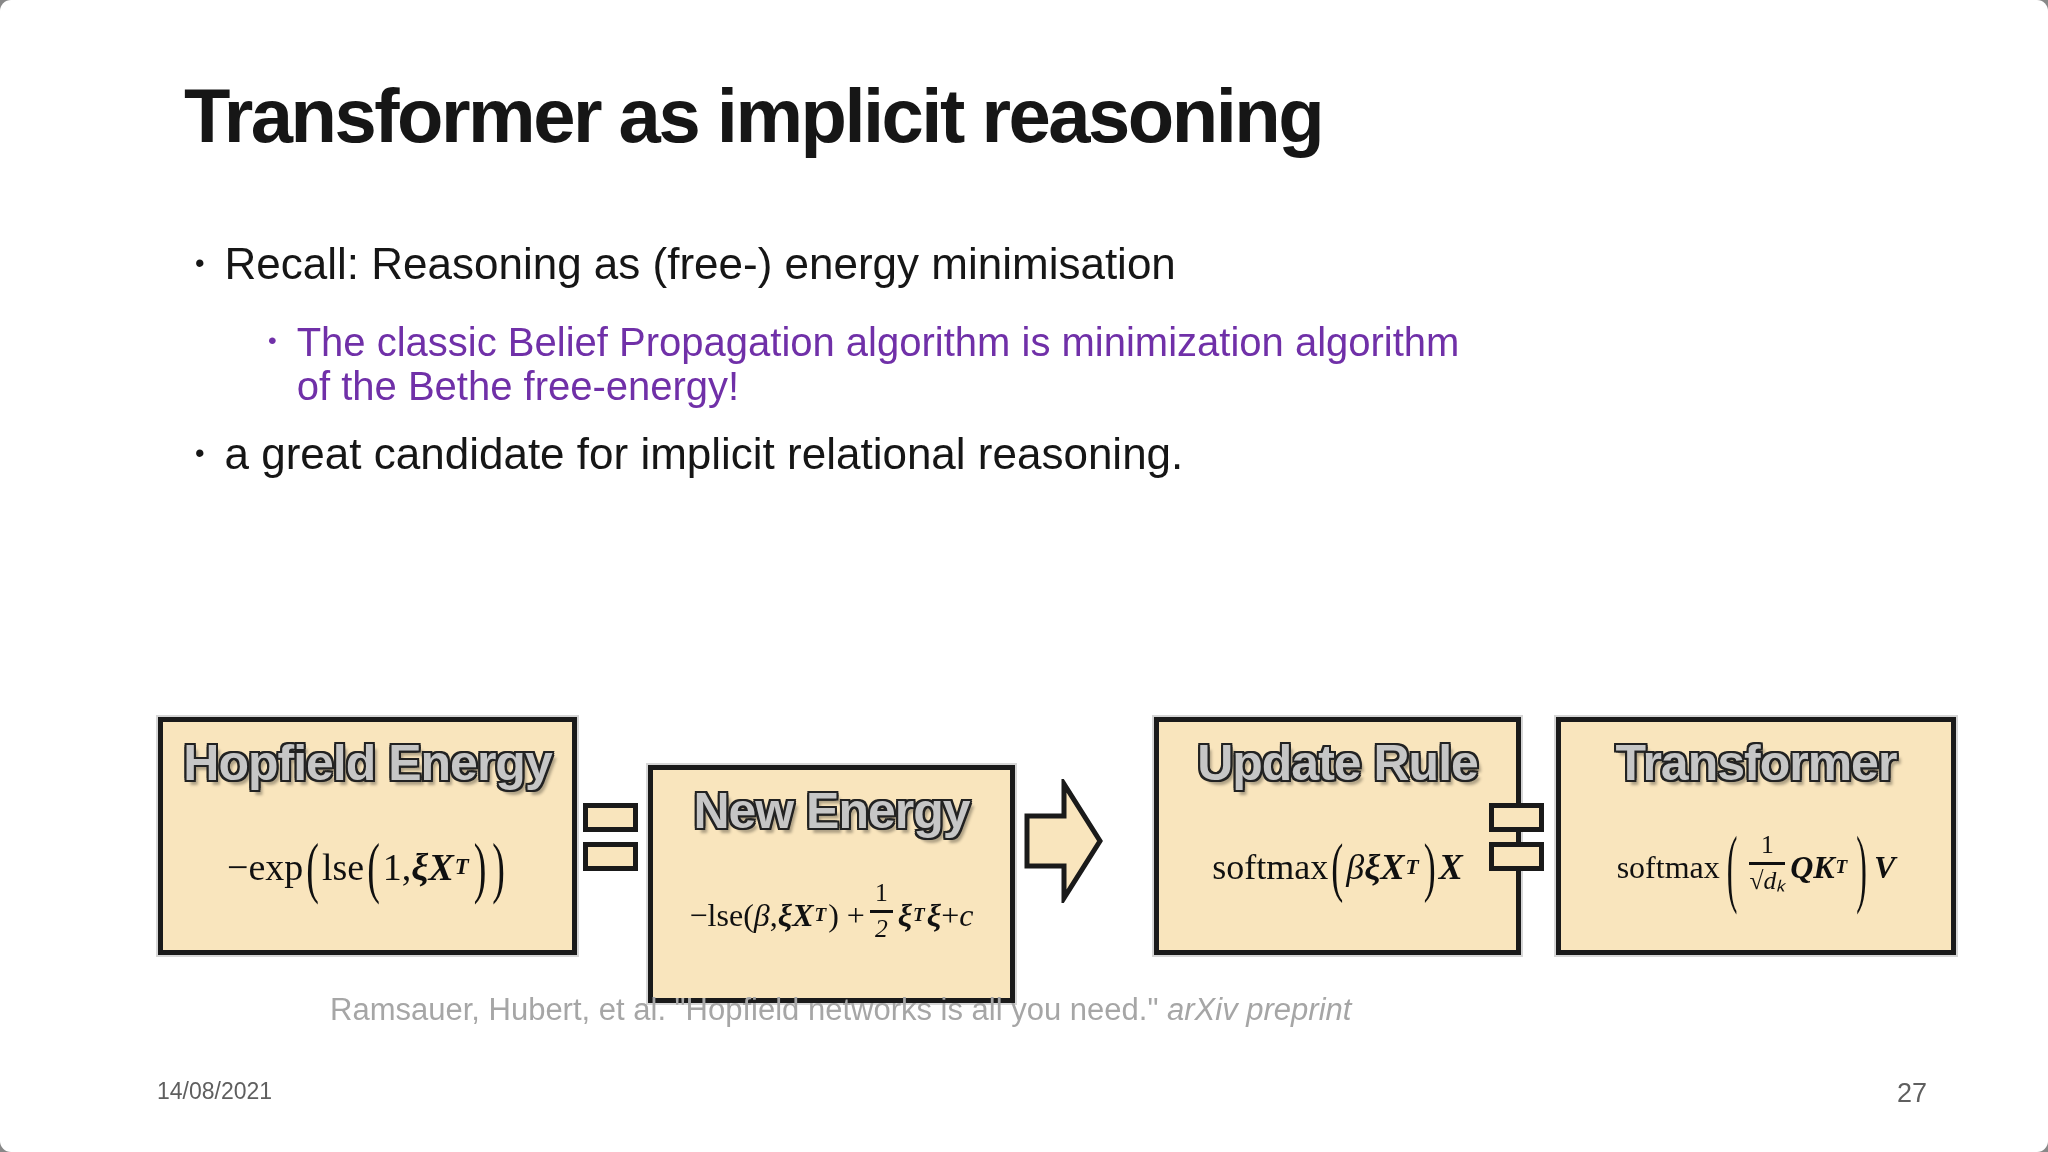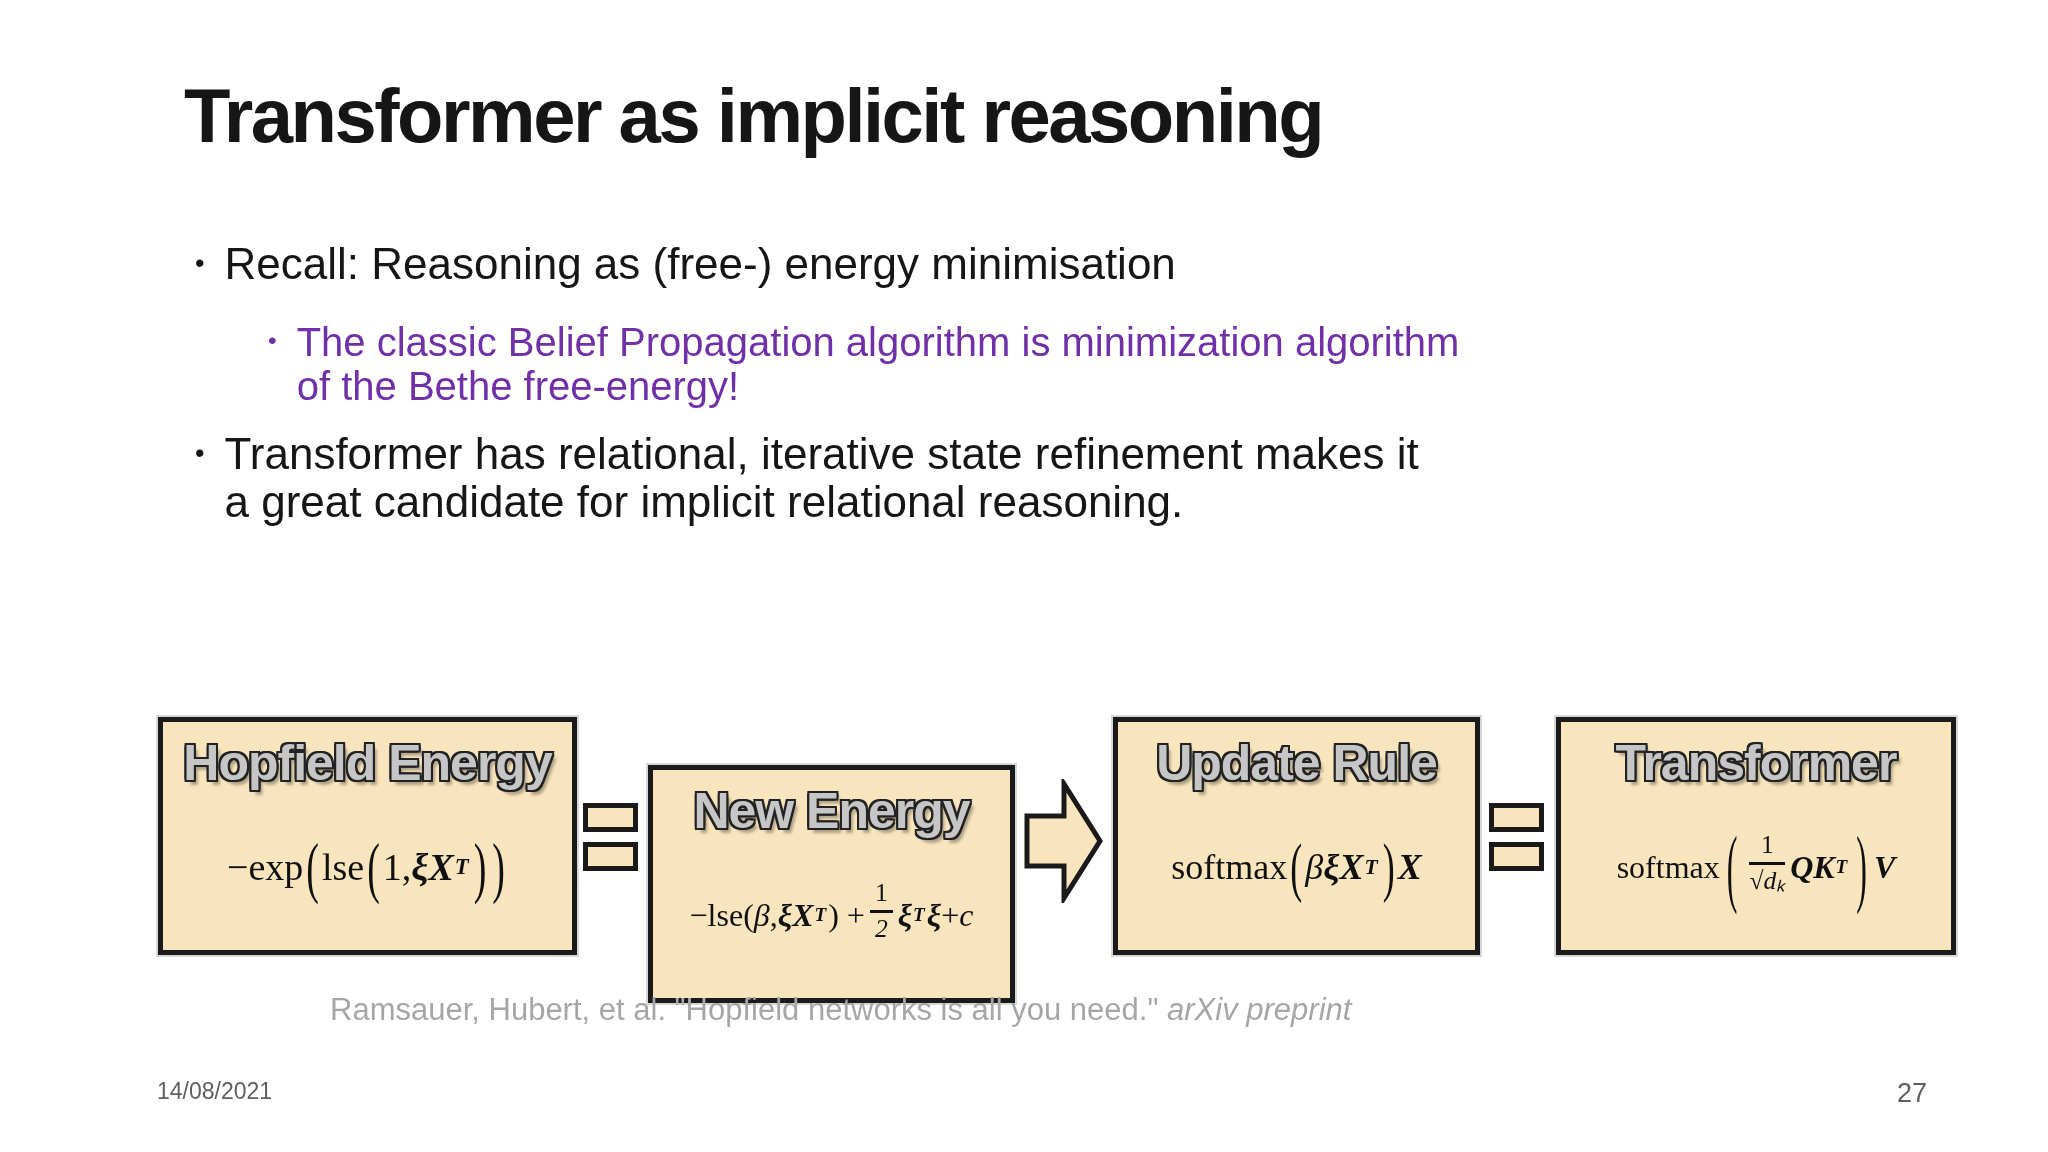--- a/index.html
+++ b/index.html
@@ -9,20 +9,21 @@
     --box-title-gray:#C6C6C6;
     --citation-gray:#A6A6A6;
     --footer-gray:#5F5F5F;
     --text-black:#161616;
   }
   html,body{margin:0;padding:0;background:#888;}
   .slide{
     position:relative;width:2048px;height:1152px;background:#ffffff;
     overflow:hidden;font-family:"Liberation Sans","DejaVu Sans",sans-serif;
     color:var(--text-black);
+    border-radius:11px;
   }
   
   .title{
     position:absolute;left:184px;top:72px;
     font-size:76px;font-weight:700;letter-spacing:-2.5px;line-height:1.15;
     color:var(--text-black);white-space:nowrap;
   }
   
   .bullet-row{position:absolute;display:flex;align-items:flex-start;}
   .dot{flex:0 0 auto;font-size:0.62em;line-height:inherit;margin-top:0.30em;margin-right:20px;}
@@ -32,21 +33,21 @@
   .lines{display:block;}
   
   .dbox{
     position:absolute;top:717px;height:238px;box-sizing:border-box;
     background:var(--box-fill);border:5px solid var(--box-border);
     box-shadow:0 0 0 2px #d6d6d6;
     display:flex;flex-direction:column;align-items:center;
   }
   .box1{left:158px;width:419px;}
   .box2{left:648px;width:367px;margin-top:48px;}
-  .box3{left:1113px;width:367px;}
+  .box3{left:1154px;width:367px;}
   .box4{left:1556px;width:400px;}
   .box-title{
     margin-top:12px;font-size:50px;font-weight:700;letter-spacing:-1px;
     color:var(--box-title-gray);white-space:nowrap;
     text-shadow:
       -2px -2px 0 #222, 2px -2px 0 #222, -2px 2px 0 #222, 2px 2px 0 #222,
       0 -2px 0 #222, 0 2px 0 #222, -2px 0 0 #222, 2px 0 0 #222,
       4px 5px 3px rgba(0,0,0,0.30);
   }
   .formula{
@@ -99,21 +100,20 @@
     <span class="dot">•</span>
     <div class="lines">
       <div>The classic Belief Propagation algorithm is minimization algorithm</div>
       <div>of the Bethe free-energy!</div>
     </div>
   </div>
 
   <div class="bullet-row b2">
     <span class="dot">•</span>
     <div class="lines">
-      <div>Transformer has relational, iterative state refinement makes it</div>
       <div>a great candidate for implicit relational reasoning.</div>
     </div>
   </div>
 
   <div class="dbox box1">
     <div class="box-title">Hopfield Energy</div>
     <div class="formula">
         <span class="tok rm">−exp </span>
         <span class="tok big">(</span>
         <span class="tok rm">lse </span>

